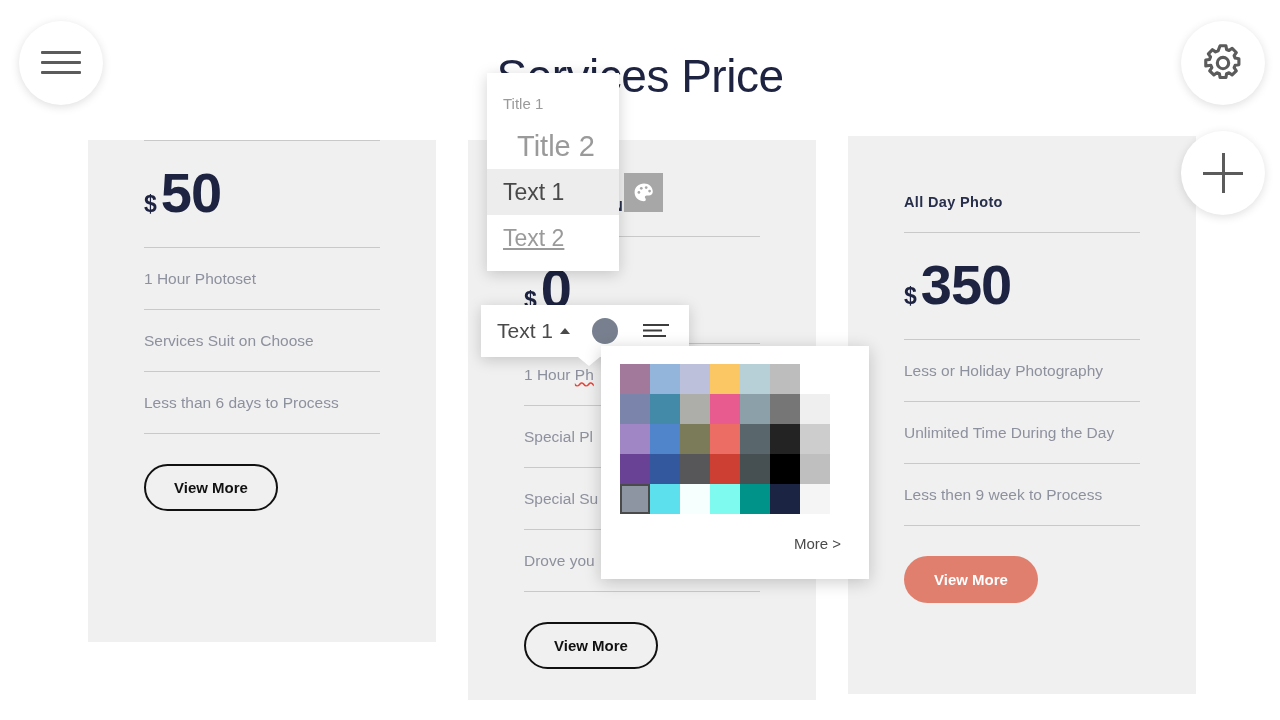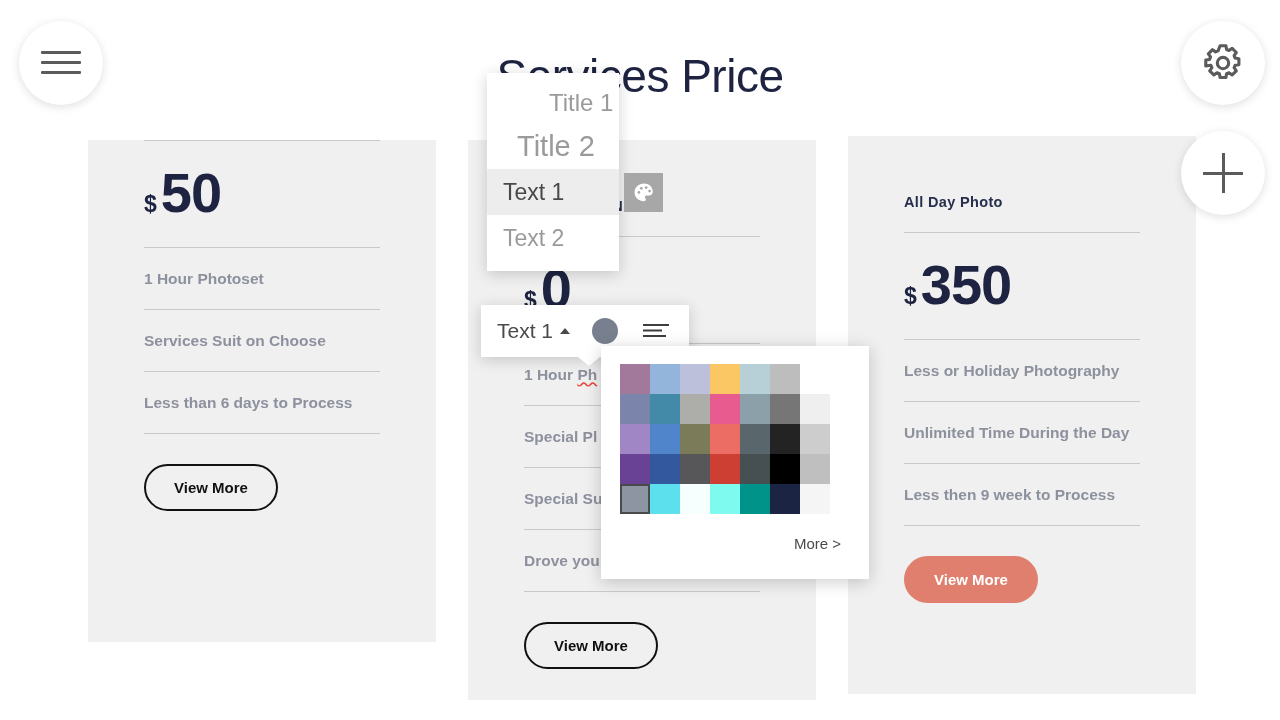--- a/index.html
+++ b/index.html
@@ -77,21 +77,21 @@
   .rule { height: 1px; background: #c9c9c9; }
   .price-row {
     display: flex; align-items: baseline;
     padding: 24px 0 26px 0;
     color: #1d2340;
   }
   .price-cur { font-size: 23px; font-weight: bold; line-height: 1; }
   .price-val { font-size: 56px; font-weight: bold; letter-spacing: -1px; line-height: 1; margin-left: 4px; }
 
   .feature {
-    font-size: 15.5px; color: #8d919e; font-weight: 700;
+    font-size: 15.5px; color: #8d919e; font-weight: 400;
     padding: 22px 0 21px 0; white-space: nowrap;
   }
   .feature.spellerr { position: relative; }
   .feature.spellerr .misspelled {
     text-decoration: underline wavy #e8443a;
     text-decoration-skip-ink: none;
   }
 
   .btn-outline {
     display: inline-block;
@@ -126,25 +126,25 @@
   }
   .dd-item {
     display: flex; align-items: center;
     padding: 0 16px;
     height: 44px;
     color: #9a9a9a;
     cursor: pointer;
     white-space: nowrap;
     position: relative;
   }
-  .dd-item.t1 { font-size: 24px; height: 42px; margin-left: 46px; }
+  .dd-item.t1 { font-size: 15px; height: 42px; }
   .dd-item.t2 { font-size: 29px; height: 45px; padding-left: 30px; }
   .dd-item.t3 { font-size: 25px; height: 46px; }
   .dd-item.x1 { font-size: 23px; height: 46px; color: #494949; background: #ededed; padding-right: 0; }
-  .dd-item.x2 { font-size: 23px; height: 46px; }
+  .dd-item.x2 { font-size: 23px; height: 46px; text-decoration: underline; }
 
   .palette-chip {
     position: absolute;
     right: -44px; top: 4px;
     width: 39px; height: 39px;
     background: #a7a7a7;
     display: flex; align-items: center; justify-content: center;
     cursor: pointer;
   }
 

